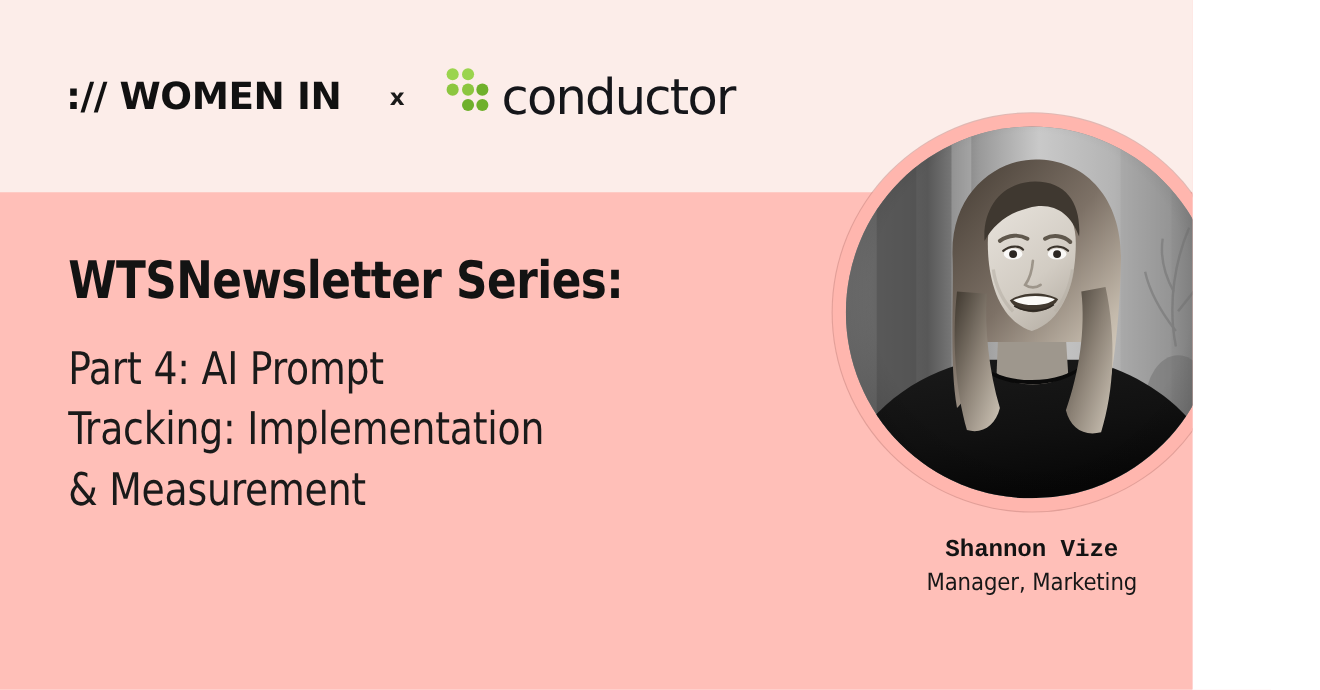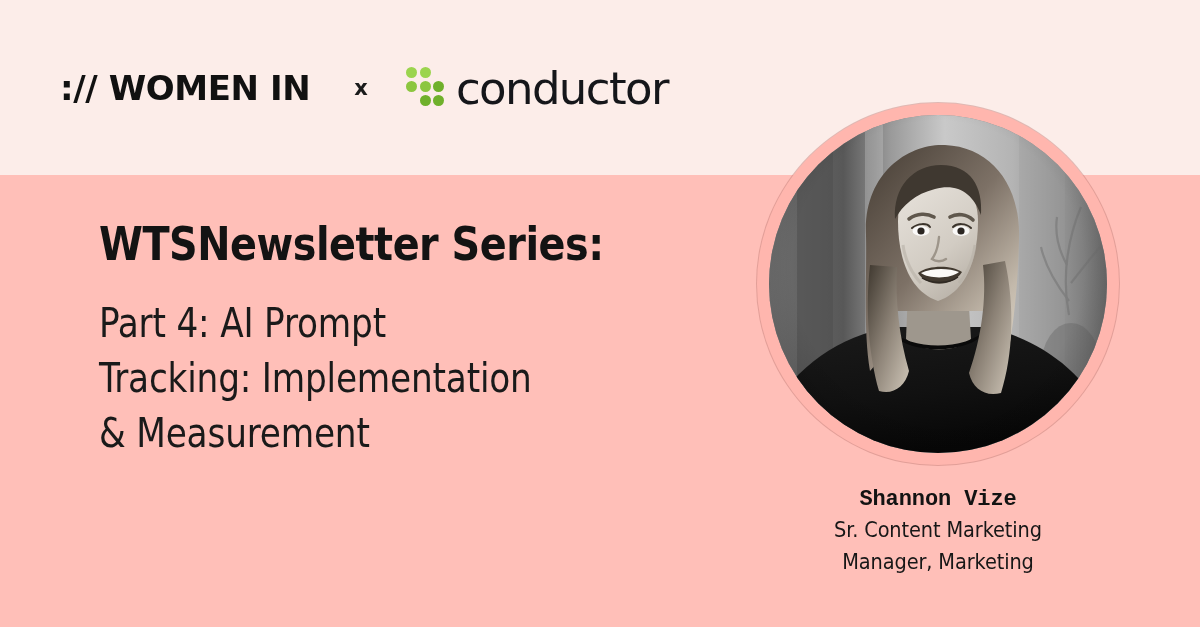--- a/index.html
+++ b/index.html
@@ -2,21 +2,21 @@
 <html><head>
 <meta charset="utf-8">
 <style>
   html, body {
     margin: 0;
     padding: 0;
     background: #ffffff;
   }
   .banner {
     position: relative;
-    width: 1200px;
+    width: 1084px;
     height: 627px;
     overflow: hidden;
     font-family: "DejaVu Sans", sans-serif;
     background: #FFBFB8;
   }
   
   .band-top {
     position: absolute;
     left: 0; top: 0;
     width: 1200px; height: 175px;
@@ -48,21 +48,21 @@
   .wts-line { display: block; }
   .logo-x {
     font-family: "DejaVu Sans", sans-serif;
     font-weight: 700;
     font-size: 21px;
     color: #1a1a1a;
     margin: 0 38px 0 44px;
   }
   .conductor-logo {
     display: flex;
-    align-items: center;
+    align-items: flex-start;
   }
   .conductor-mark {
     position: relative;
     width: 38px;
     height: 42px;
     margin-right: 12px;
   }
   .cdot {
     position: absolute;
     width: 11px;
@@ -73,23 +73,22 @@
     font-family: "DejaVu Sans", sans-serif;
     font-weight: 400;
     font-size: 45px;
     letter-spacing: -1.6px;
     color: #15161a;
   }
   
   .headline-wrap {
     position: absolute;
     left: 62px;
-    top: 216px;
+    top: 228px;
     width: 640px;
-    margin-left: 37px;
   }
   .headline {
     font-family: "DejaVu Sans Condensed", "Liberation Sans Narrow", "DejaVu Sans", sans-serif;
     font-weight: 700;
     font-size: 47px;
     line-height: 56px;
     color: #131313;
     letter-spacing: -0.5px;
     margin: 0 0 24px 0;
     transform: scaleX(0.94);
@@ -284,18 +283,17 @@
         <path d="M206 130 C204 146 197 160 190 168" stroke="#b7b0a6" stroke-width="3" fill="none" opacity="0.6"></path>
 
         <rect x="0" y="0" width="338" height="338" fill="url(#vign)"></rect>
       </svg>
     </div>
   </div>
 
   <div class="speaker">
     <div class="speaker-name">Shannon Vize</div>
     <div class="speaker-role">
-      <span class="role-line">Sr. Content Marketing</span>
       <span class="role-line">Manager, Marketing</span>
     </div>
   </div>
 
 </div>
 
 </body></html>

